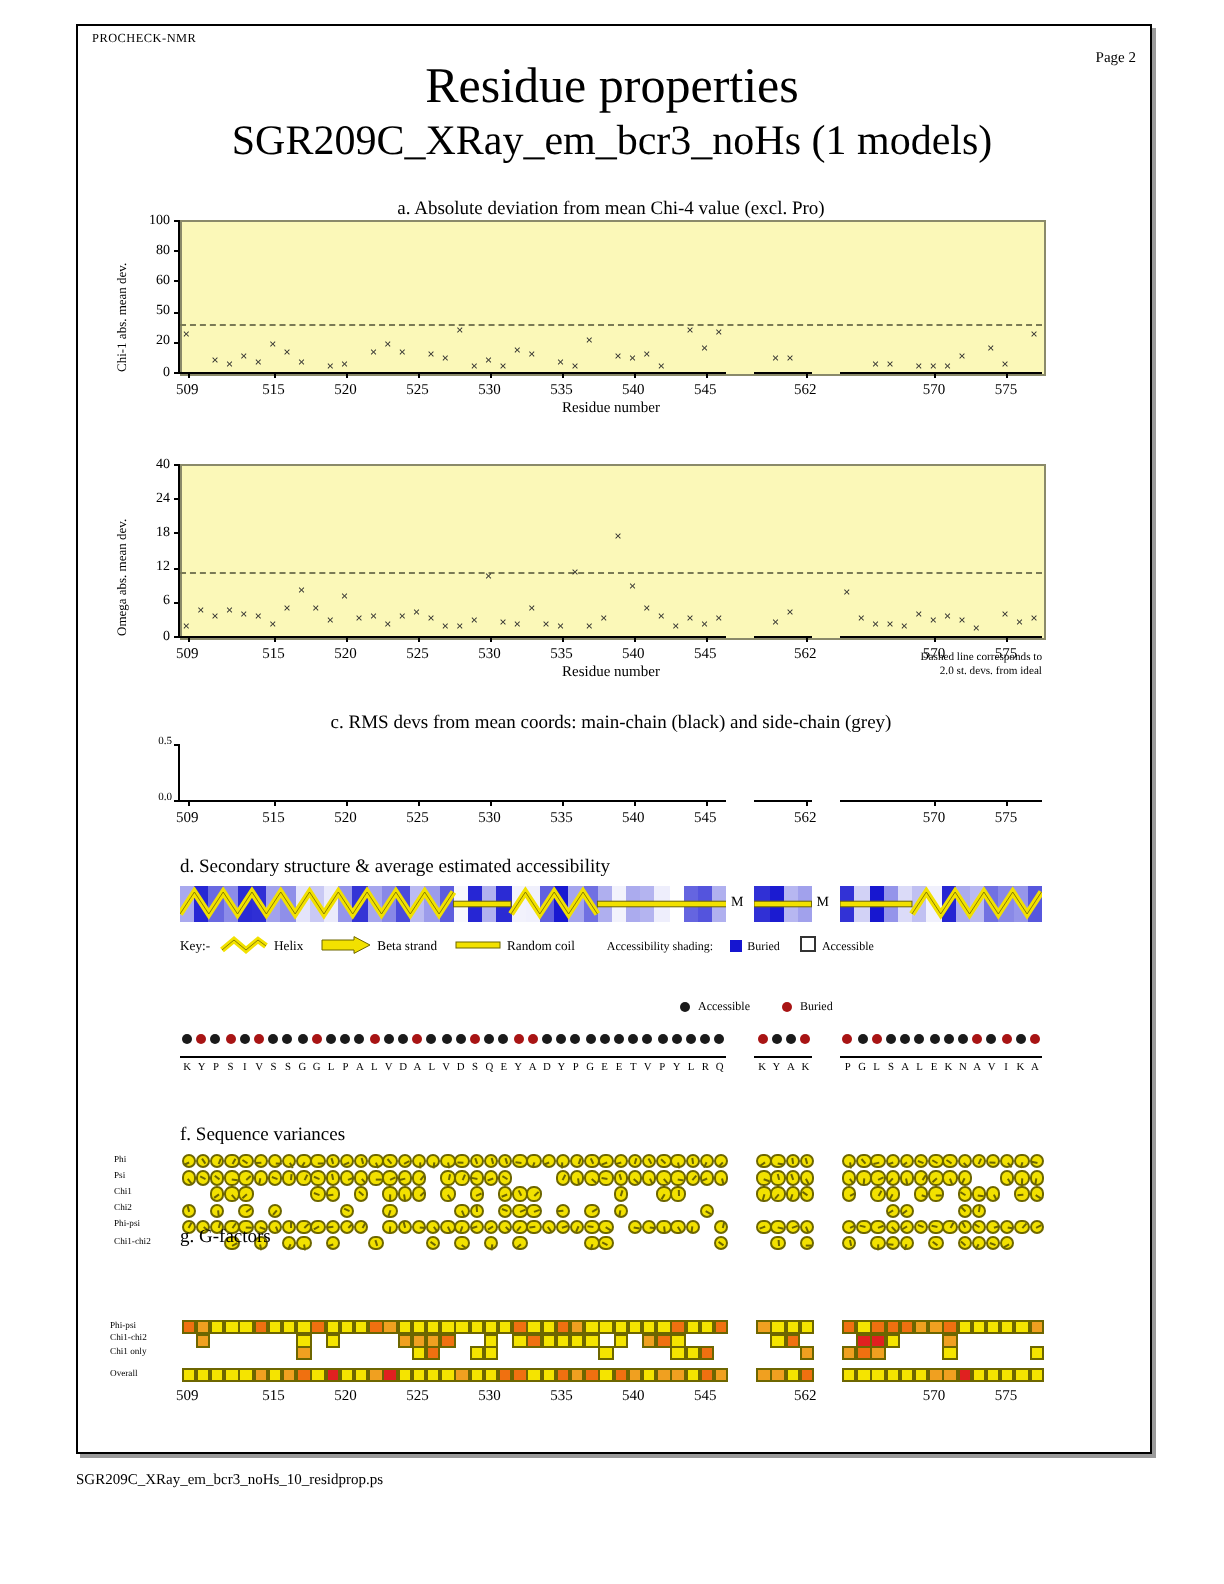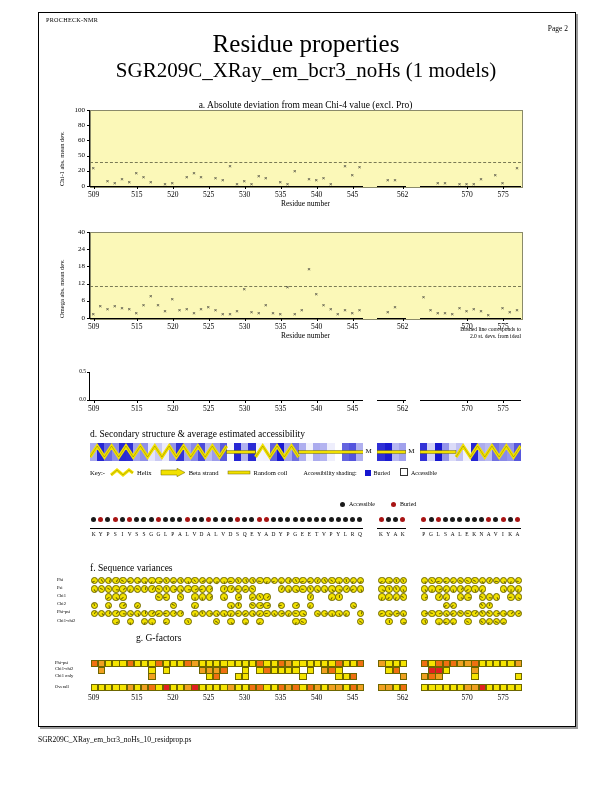--- a/index.html
+++ b/index.html
@@ -266,20 +266,21 @@
       <div class="xtick" style="position: absolute; left: 454.027px; top: 322px; width: 26px; height: 9px;">570</div>
       <div class="xtickmark" style="position: absolute; left: 503.009px; top: 318px; width: 1px; height: 3px;"></div>
       <div class="xtick" style="position: absolute; left: 490.009px; top: 322px; width: 26px; height: 9px;">575</div>
       <div class="xaxname" style="position: absolute; left: 90px; top: 331px; width: 431px; height: 10px;">Residue number</div>
     </div>
   <div class="note" id="bnote" style="left: 417px; top: 326px; width: 104px;">
     <span>Dashed line corresponds to</span><br>
     <span>2.0 st. devs. from ideal</span>
   </div>
 
+  <div class="ptitle" id="tc" style="left: 90px; width: 431px; top: 357px;">c. RMS devs from mean coords: main-chain (black) and side-chain (grey)</div>
   <div id="panelC">
       <div class="ytick" style="font-size: 5.5px; position: absolute; left: 64px; top: 396px; width: 22px; height: 8px;">0.0</div>
       <div class="ytickmark" style="position: absolute; left: 87px; top: 400px; width: 3px; height: 1px;"></div>
       <div class="ytick" style="font-size: 5.5px; position: absolute; left: 64px; top: 368px; width: 22px; height: 8px;">0.5</div>
       <div class="ytickmark" style="position: absolute; left: 87px; top: 372px; width: 3px; height: 1px;"></div>
       <div class="axisline" style="position: absolute; left: 89px; top: 372px; width: 1px; height: 28px;"></div>
       <div class="cgrid" style="position: absolute; left: 90px; top: 400px; width: 273.464px; height: 0px;"></div>
       <div class="cgrid" style="position: absolute; left: 377.464px; top: 400px; width: 28.7857px; height: 0px;"></div>
       <div class="cgrid" style="position: absolute; left: 420.25px; top: 400px; width: 100.75px; height: 0px;"></div>
       <div class="axisline" style="position: absolute; left: 90px; top: 400px; width: 273.464px; height: 1px;"></div>
@@ -1222,21 +1223,21 @@
         <i style="transform-origin: 50% 100%; transform: rotate(209deg);"></i>
       </div>
       <div class="circ" style="position: absolute; left: 492.913px; top: 618px;">
         <i style="transform-origin: 50% 100%; transform: rotate(291deg);"></i>
       </div>
       <div class="circ" style="position: absolute; left: 500.109px; top: 618px;">
         <i style="transform-origin: 50% 100%; transform: rotate(242deg);"></i>
       </div>
     </div>
 
-  <div class="ptitle" id="tg" style="left: 90px; width: 431px; top: 633px; text-align: left; margin-left: 46px;">g. G-factors</div>
+  <div class="ptitle" id="tg" style="left: 90px; width: 431px; top: 614px; text-align: left;">g. G-factors</div>
   <div id="panelG">
       <div class="rowlab" style="position: absolute; left: 55px; top: 659.5px; width: 36px; height: 7px;">Phi-psi</div>
       <div class="sq" style="background: rgb(240, 112, 16); position: absolute; left: 90.6982px; top: 660px;"></div>
       <div class="sq" style="background: rgb(240, 160, 32); position: absolute; left: 97.8946px; top: 660px;"></div>
       <div class="sq" style="background: rgb(245, 228, 0); position: absolute; left: 105.091px; top: 660px;"></div>
       <div class="sq" style="background: rgb(245, 228, 0); position: absolute; left: 112.287px; top: 660px;"></div>
       <div class="sq" style="background: rgb(245, 228, 0); position: absolute; left: 119.484px; top: 660px;"></div>
       <div class="sq" style="background: rgb(240, 112, 16); position: absolute; left: 126.68px; top: 660px;"></div>
       <div class="sq" style="background: rgb(245, 228, 0); position: absolute; left: 133.877px; top: 660px;"></div>
       <div class="sq" style="background: rgb(245, 228, 0); position: absolute; left: 141.073px; top: 660px;"></div>

